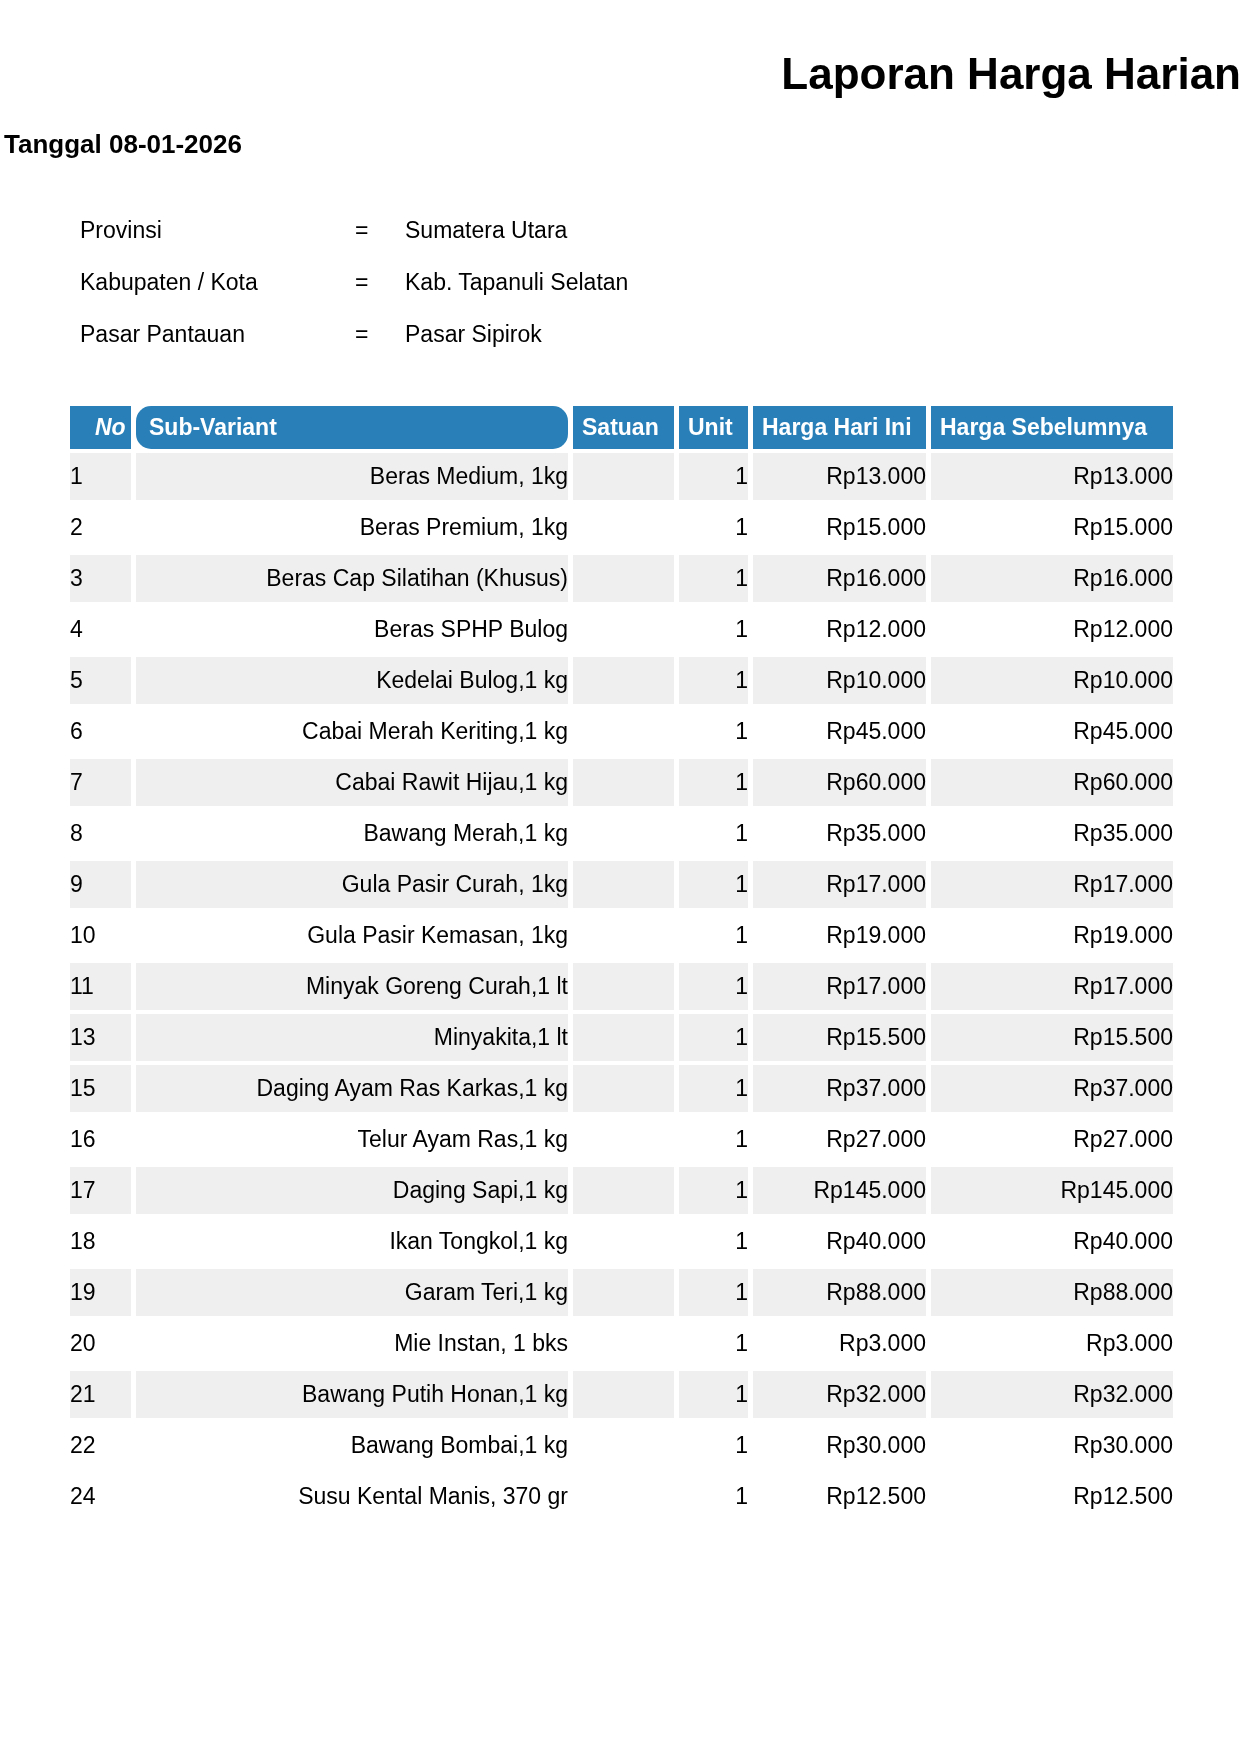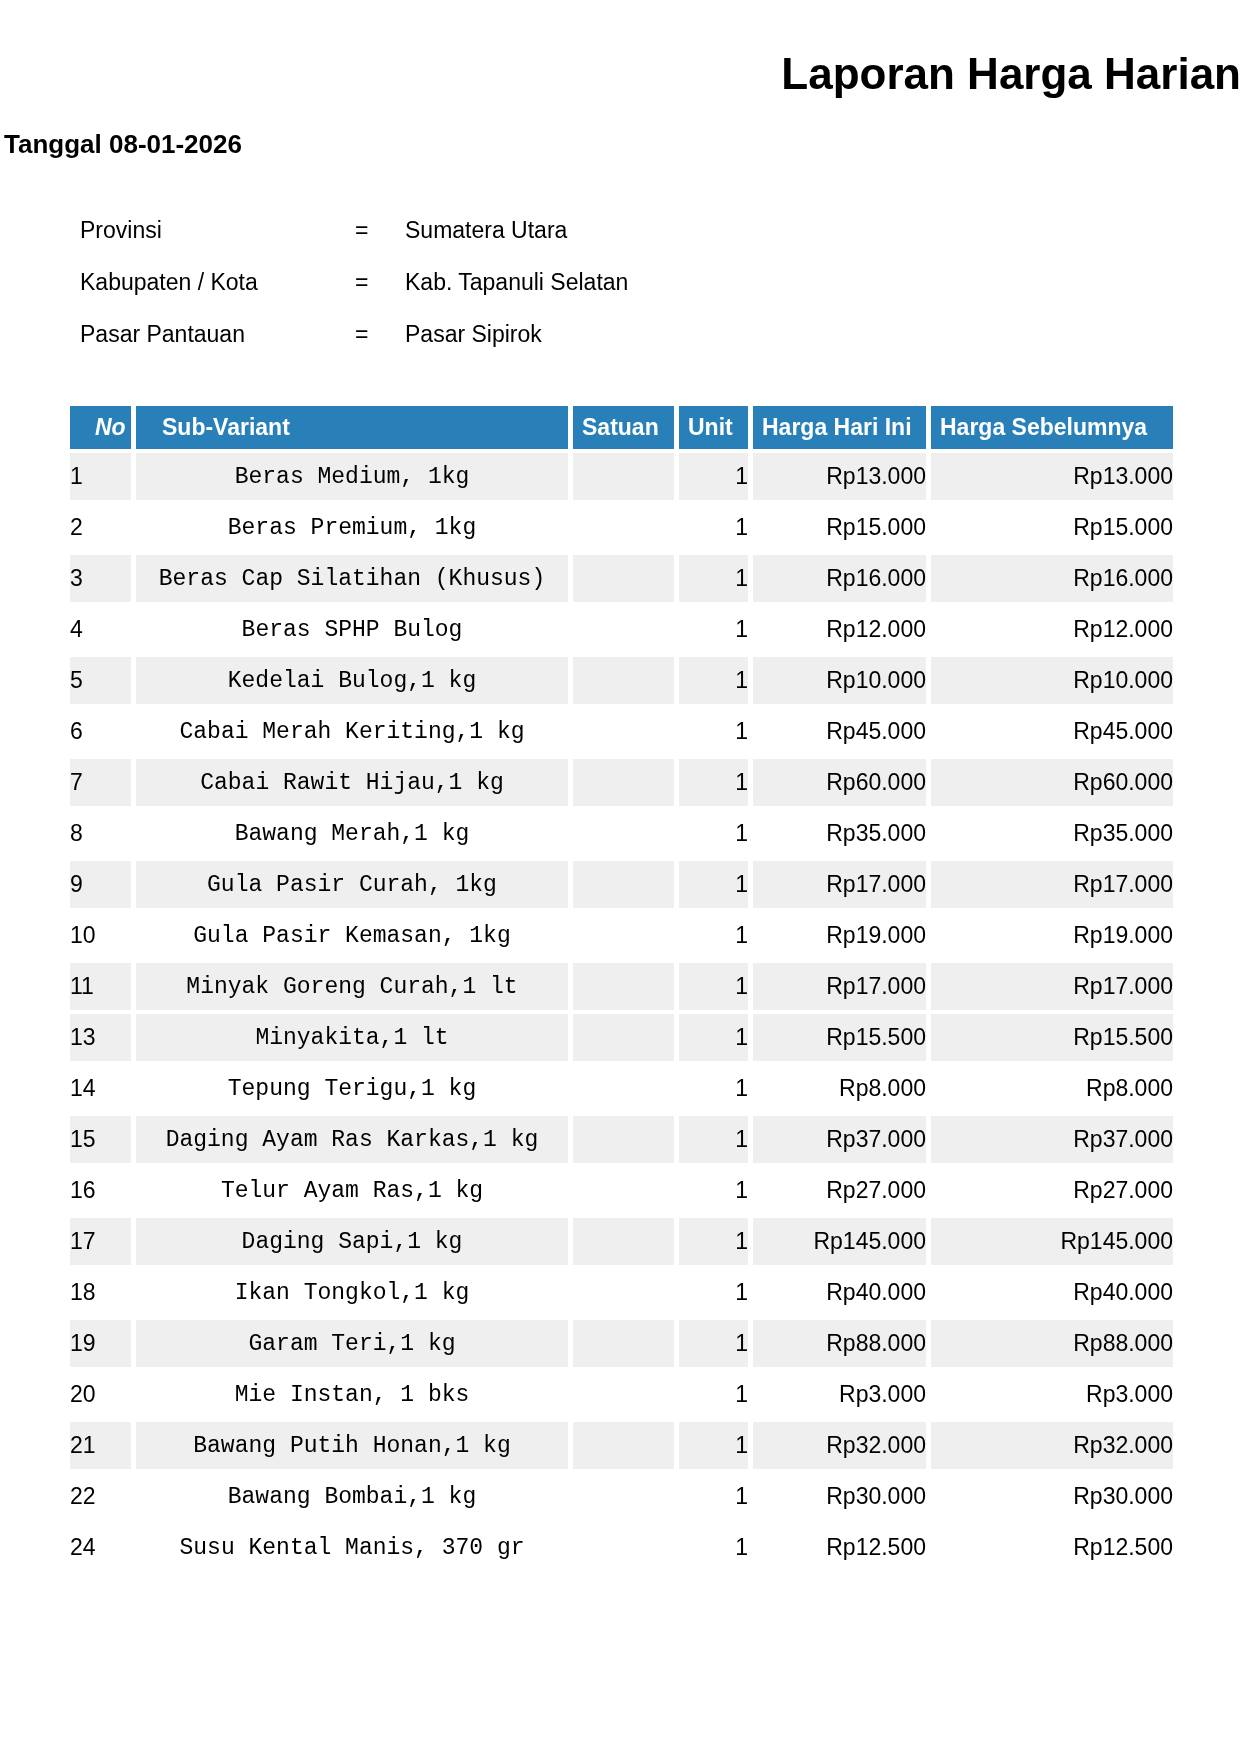--- a/index.html
+++ b/index.html
@@ -69,31 +69,31 @@
     background: var(--header-bg);
     color: var(--header-fg);
     height: 43px;
     font-size: 23px;
     font-weight: bold;
     text-align: left;
     vertical-align: middle;
     padding: 0 0 0 9px;
   }
   table.price th.th-no  { padding-left: 25px; font-style: italic; }
-  table.price th.th-sub { padding-left: 26px; }
+  table.price th.th-sub { padding-left: 13px; border-radius: 15px; }
   table.price td {
     height: 47px;
     font-size: 23px;
     vertical-align: middle;
     padding: 0;
     background: #ffffff;
   }
   table.price tr.stripe td { background: var(--stripe); }
   td.td-no    { padding-left: 15px; text-align: left; }
-  td.td-sub   { padding-left: 13px; text-align: center; font-family: Liberation Mono, monospace; }
+  td.td-sub   { padding-left: 13px; text-align: right; }
   td.td-unit  { text-align: right; padding-right: 13px; }
   td.td-hhi   { text-align: right; padding-right: 9px; }
   td.td-hs    { text-align: right; padding-right: 14px; }
 </style>
 </head>
 <body>
 
 <div class="page">
 
   <h1 class="title">Laporan Harga Harian</h1>
@@ -227,28 +227,20 @@
             <td class="td-hs">Rp17.000</td>
           </tr>
           <tr class="stripe">
             <td class="td-no">13</td>
             <td class="td-sub">Minyakita,1 lt</td>
             <td class="td-satuan"></td>
             <td class="td-unit">1</td>
             <td class="td-hhi">Rp15.500</td>
             <td class="td-hs">Rp15.500</td>
           </tr>
-          <tr>
-            <td class="td-no">14</td>
-            <td class="td-sub">Tepung Terigu,1 kg</td>
-            <td class="td-satuan"></td>
-            <td class="td-unit">1</td>
-            <td class="td-hhi">Rp8.000</td>
-            <td class="td-hs">Rp8.000</td>
-          </tr>
           <tr class="stripe">
             <td class="td-no">15</td>
             <td class="td-sub">Daging Ayam Ras Karkas,1 kg</td>
             <td class="td-satuan"></td>
             <td class="td-unit">1</td>
             <td class="td-hhi">Rp37.000</td>
             <td class="td-hs">Rp37.000</td>
           </tr>
           <tr>
             <td class="td-no">16</td>

